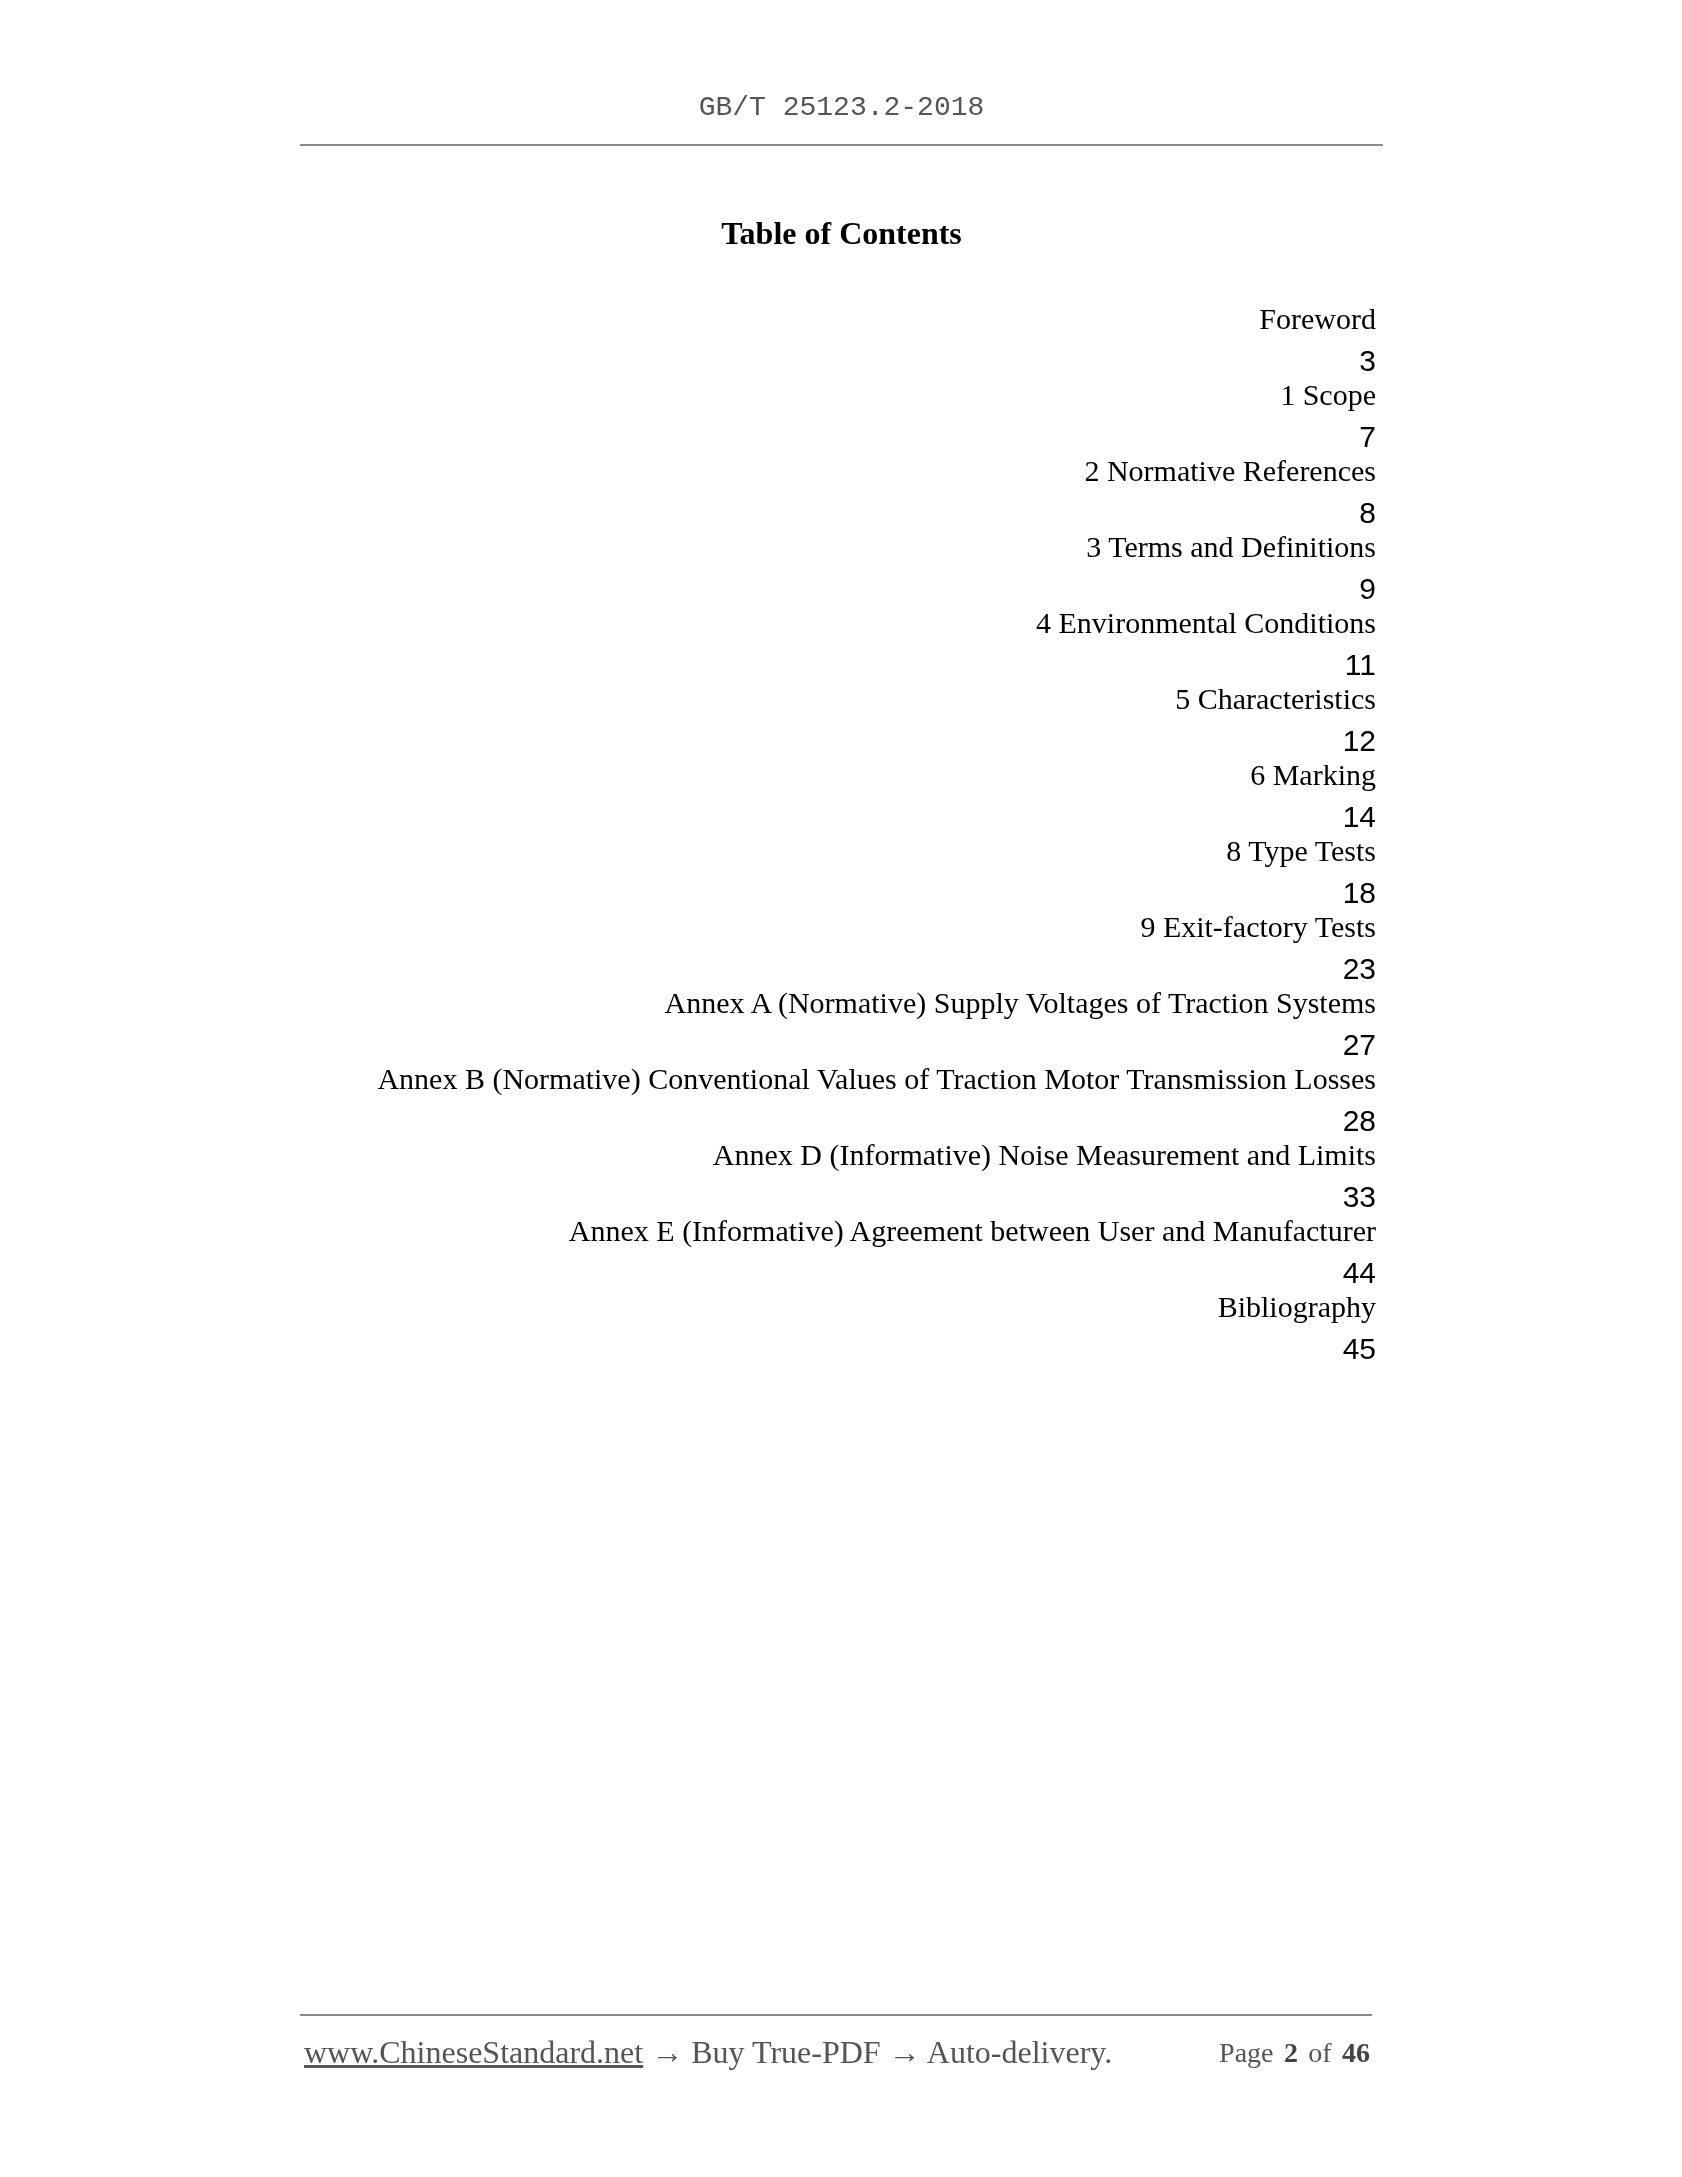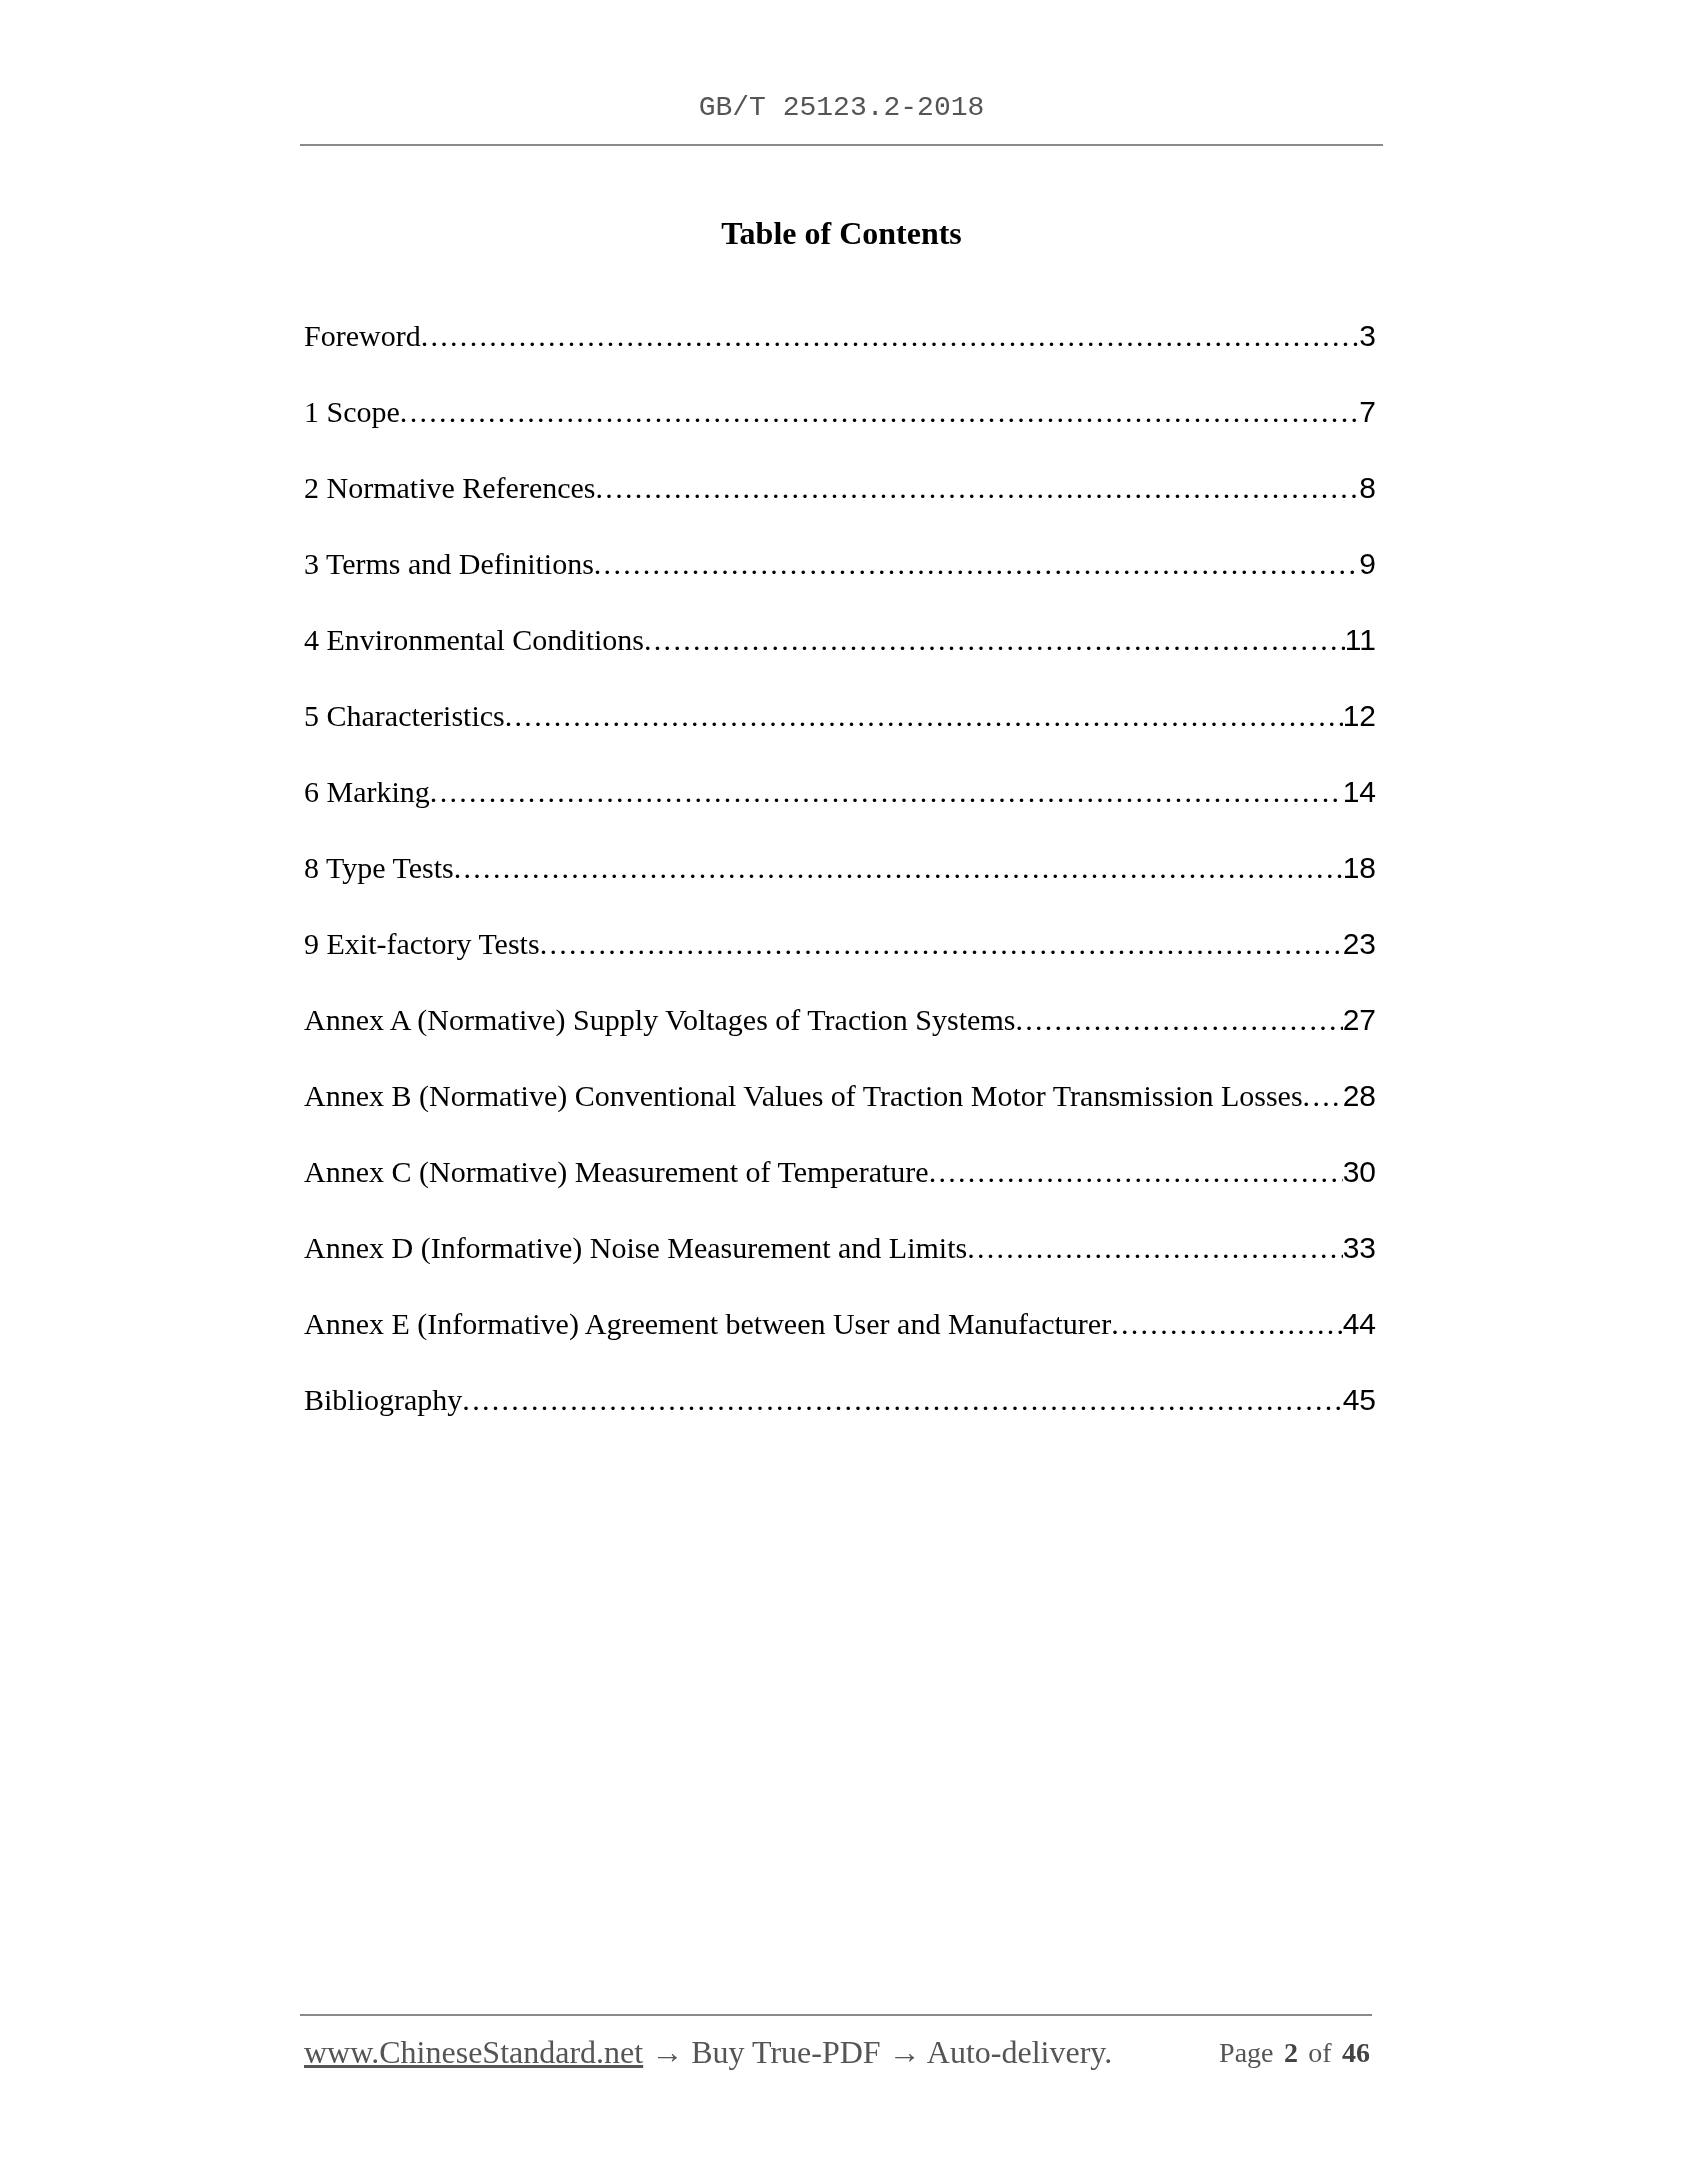--- a/index.html
+++ b/index.html
@@ -18,23 +18,23 @@
     }
     .toc-title {
       position: absolute; left: 300px; width: 1083px; top: 212px;
       text-align: center;
       font-family: "Liberation Serif", serif; font-size: 32px; font-weight: bold; color: #000;
       line-height: 43px;
     }
 
     .toc-list { position: absolute; left: 304px; width: 1072px; top: 298px; }
     .toc-row {
-      display: flex; align-items: center;
+      display: flex; align-items: flex-end;
       height: 76px; line-height: 42px;
-      white-space: nowrap; overflow: hidden;
+      white-space: nowrap; overflow: hidden; flex-direction: column;
     }
     .toc-label {
       font-family: "Liberation Serif", serif; font-size: 30px; color: #000;
       flex: 0 0 auto;
     }
     .toc-leader {
       flex: 1 1 auto; overflow: hidden; white-space: nowrap;
       font-family: "Liberation Serif", serif; font-size: 30px; color: #000;
       letter-spacing: 0.4px;
       min-width: 0;
@@ -125,25 +125,20 @@
       <span class="toc-label">Annex A (Normative) Supply Voltages of Traction Systems</span>
       <span class="toc-leader"></span>
       <span class="toc-page">27</span>
     </div>
     <div class="toc-row">
       <span class="toc-label">Annex B (Normative) Conventional Values of Traction Motor Transmission Losses</span>
       <span class="toc-leader"></span>
       <span class="toc-page">28</span>
     </div>
     <div class="toc-row">
-      <span class="toc-label">Annex C (Normative) Measurement of Temperature</span>
-      <span class="toc-leader"></span>
-      <span class="toc-page">30</span>
-    </div>
-    <div class="toc-row">
       <span class="toc-label">Annex D (Informative) Noise Measurement and Limits</span>
       <span class="toc-leader"></span>
       <span class="toc-page">33</span>
     </div>
     <div class="toc-row">
       <span class="toc-label">Annex E (Informative) Agreement between User and Manufacturer</span>
       <span class="toc-leader"></span>
       <span class="toc-page">44</span>
     </div>
     <div class="toc-row">

